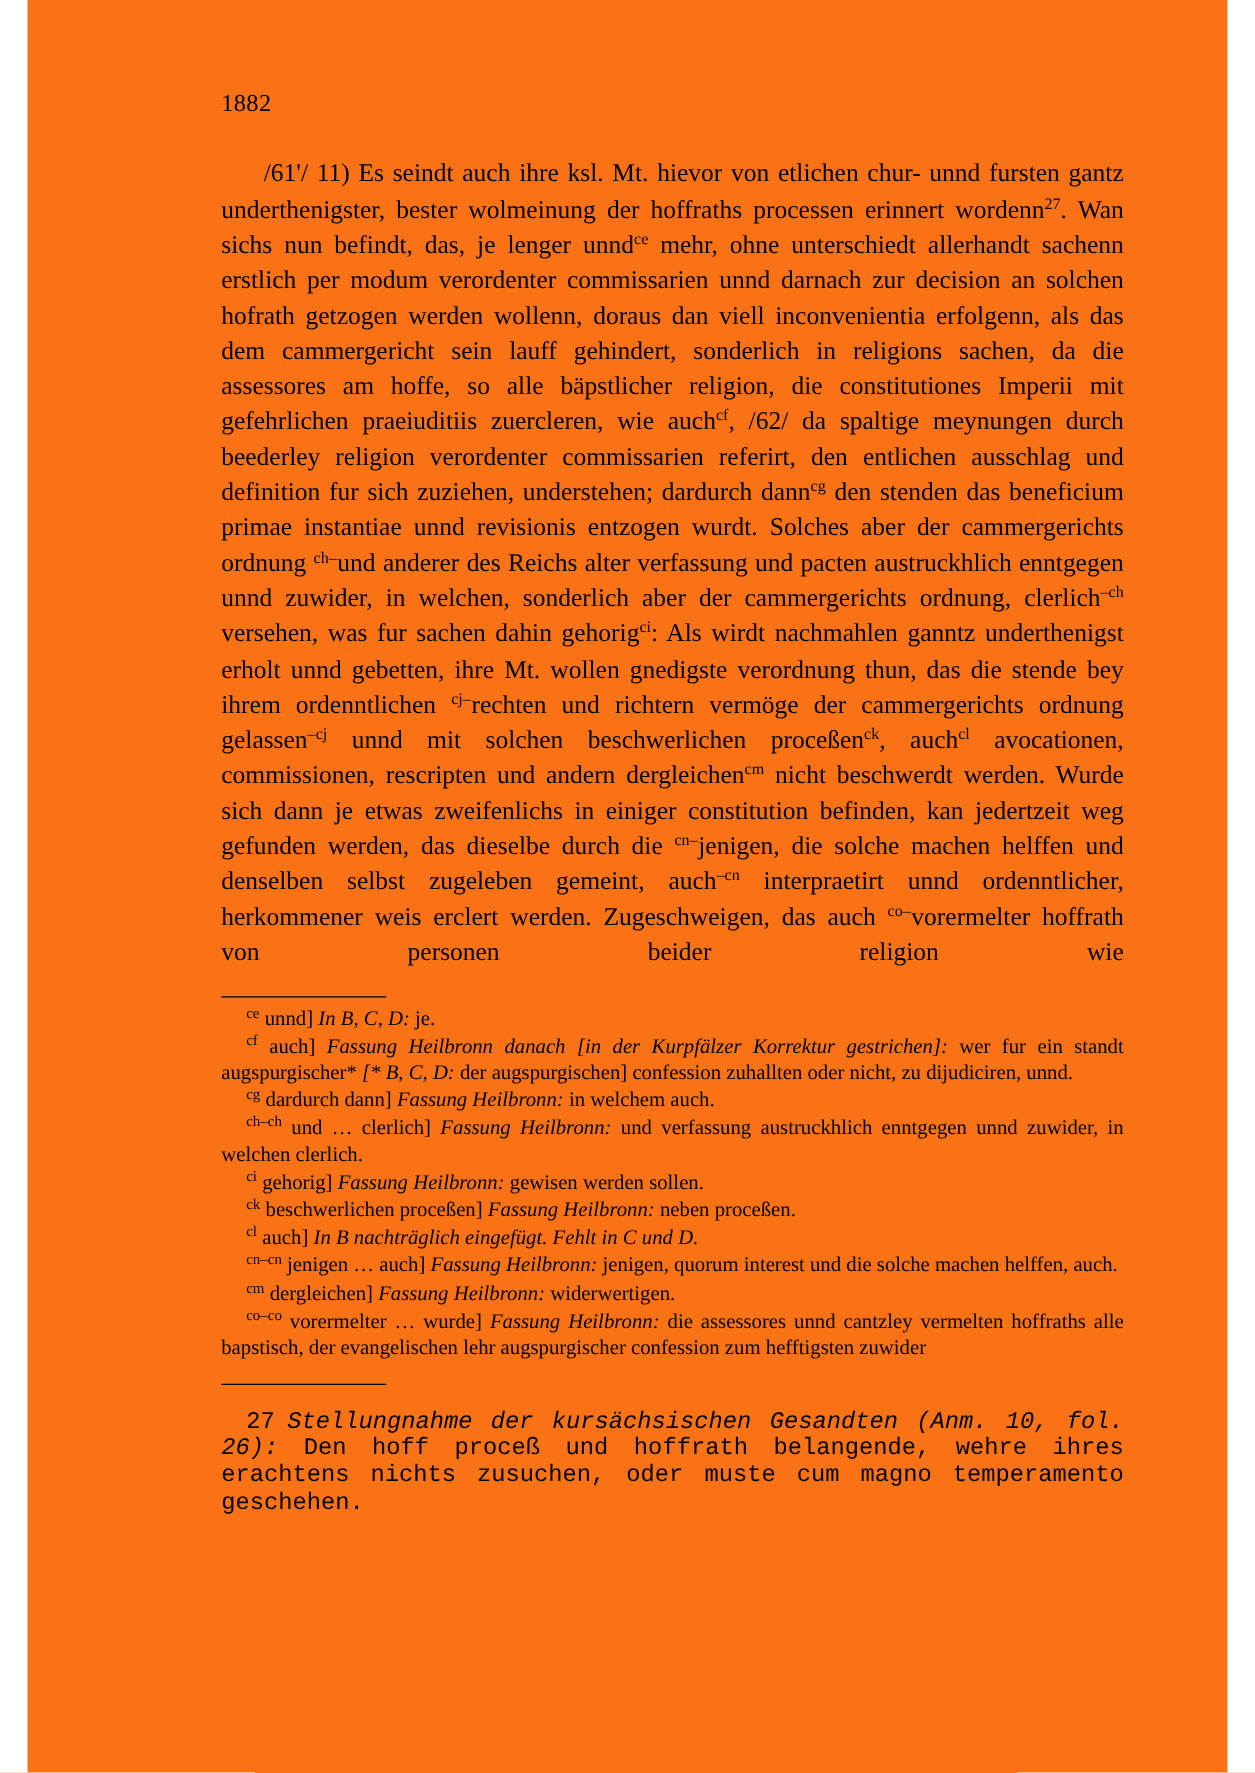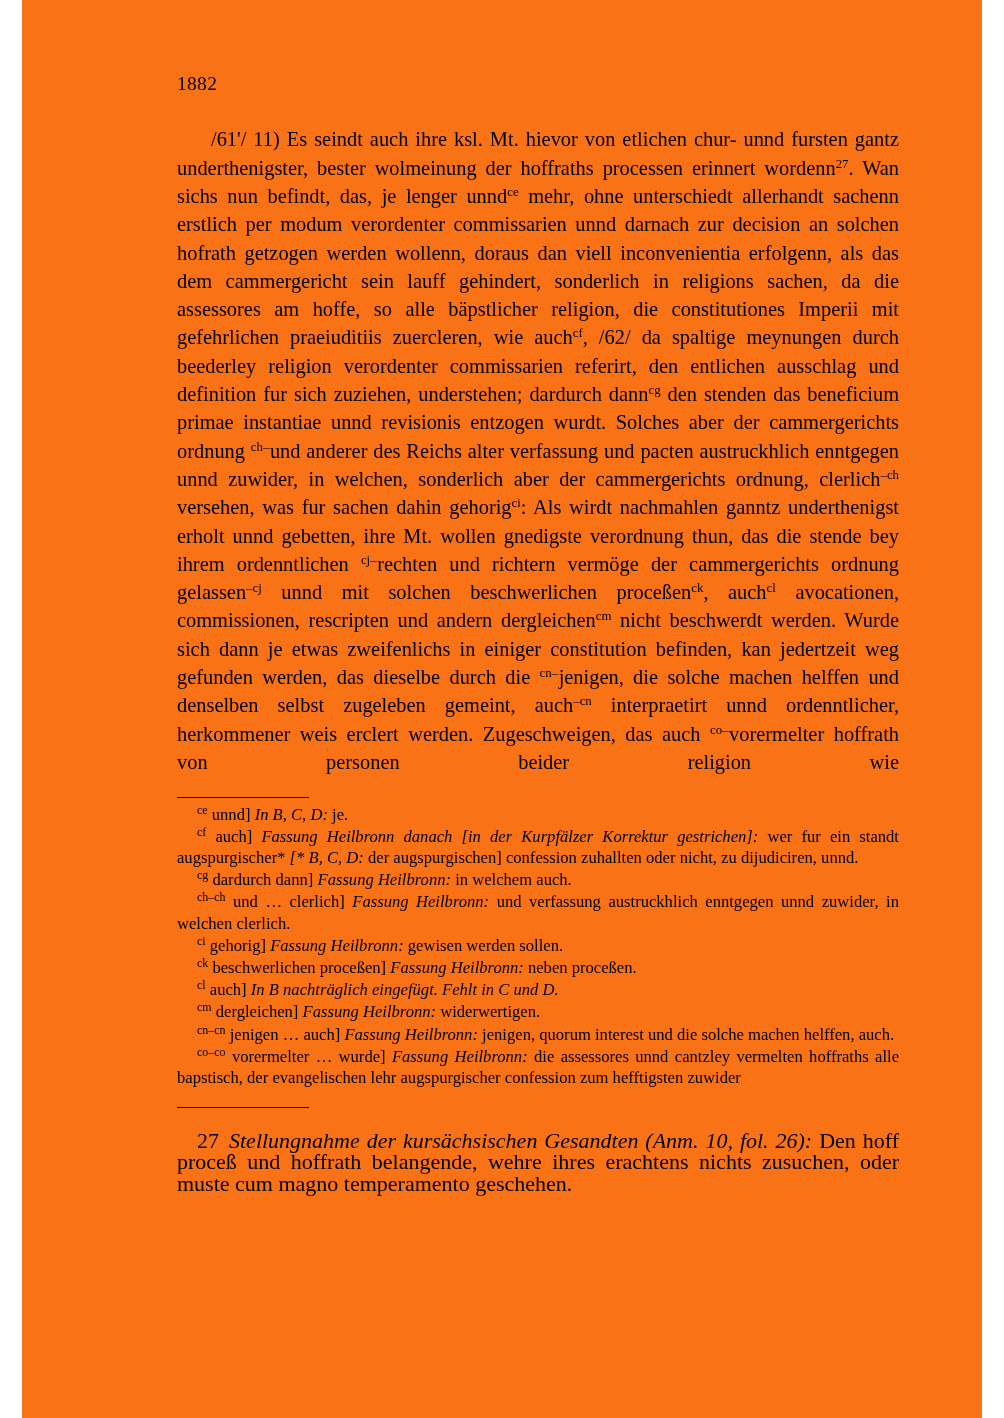--- a/index.html
+++ b/index.html
@@ -92,24 +92,25 @@
 
   
   .fn-block { margin-top: 18px; }
   .fn-rule {
     border: 0;
     border-top: 1.1px solid #000;
     width: 132px;
     margin: 0 0 7px 0;
   }
   .footnote {
-    font-size: 22px;
+    font-size: 19px;
     line-height: 21.6px;
     text-align: justify;
     text-indent: 20px;
+    font-family: Liberation Mono, monospace;
   }
   .footnote .fnum {
     margin-right: 6px;
   }
   .nbsp-gap { display: inline-block; width: 4px; }
 </style>
 </head>
 <body>
 
 <div class="page">
@@ -133,23 +134,23 @@
 
         <p class="note"><span class="lbl">ch–ch</span> <span>und … clerlich]</span> <i>Fassung Heilbronn:</i><span> und verfassung austruckhlich enntgegen unnd zuwider, in welchen clerlich.</span></p>
 
         <p class="note"><span class="lbl">ci</span> <span>gehorig]</span> <i>Fassung Heilbronn:</i><span> gewisen werden sollen.</span></p>
 
 
         <p class="note"><span class="lbl">ck</span> <span>beschwerlichen proceßen]</span> <i>Fassung Heilbronn:</i><span> neben proceßen.</span></p>
 
         <p class="note"><span class="lbl">cl</span> <span>auch]</span> <i>In B nachträglich eingefügt. Fehlt in C und D.</i><span></span></p>
 
+        <p class="note"><span class="lbl">cn–cn</span> <span>jenigen … auch]</span> <i>Fassung Heilbronn:</i><span> jenigen, quorum interest und die solche machen helffen, auch.</span></p>
+
         <p class="note"><span class="lbl">cm</span> <span>dergleichen]</span> <i>Fassung Heilbronn:</i><span> widerwertigen.</span></p>
-
-        <p class="note"><span class="lbl">cn–cn</span> <span>jenigen … auch]</span> <i>Fassung Heilbronn:</i><span> jenigen, quorum interest und die solche machen helffen, auch.</span></p>
 
         <p class="note"><span class="lbl">co–co</span> <span>vorermelter … wurde]</span> <i>Fassung Heilbronn:</i><span> die assessores unnd cantzley vermelten hoffraths alle bapstisch, der evangelischen lehr augspurgischer confession zum hefftigsten zuwider</span></p>
 
       </div>
     </div>
 
     <div class="fn-block">
       <hr class="fn-rule">
       <p class="footnote"><span class="fnum">27</span><span class="nbsp-gap"></span><i>Stellungnahme der kursächsischen Gesandten (Anm. 10, fol. 26):</i><span> Den hoff proceß und hoff­rath belangende, wehre ihres erachtens nichts zusuchen, oder muste cum magno temperamento geschehen.</span></p>
     </div>

